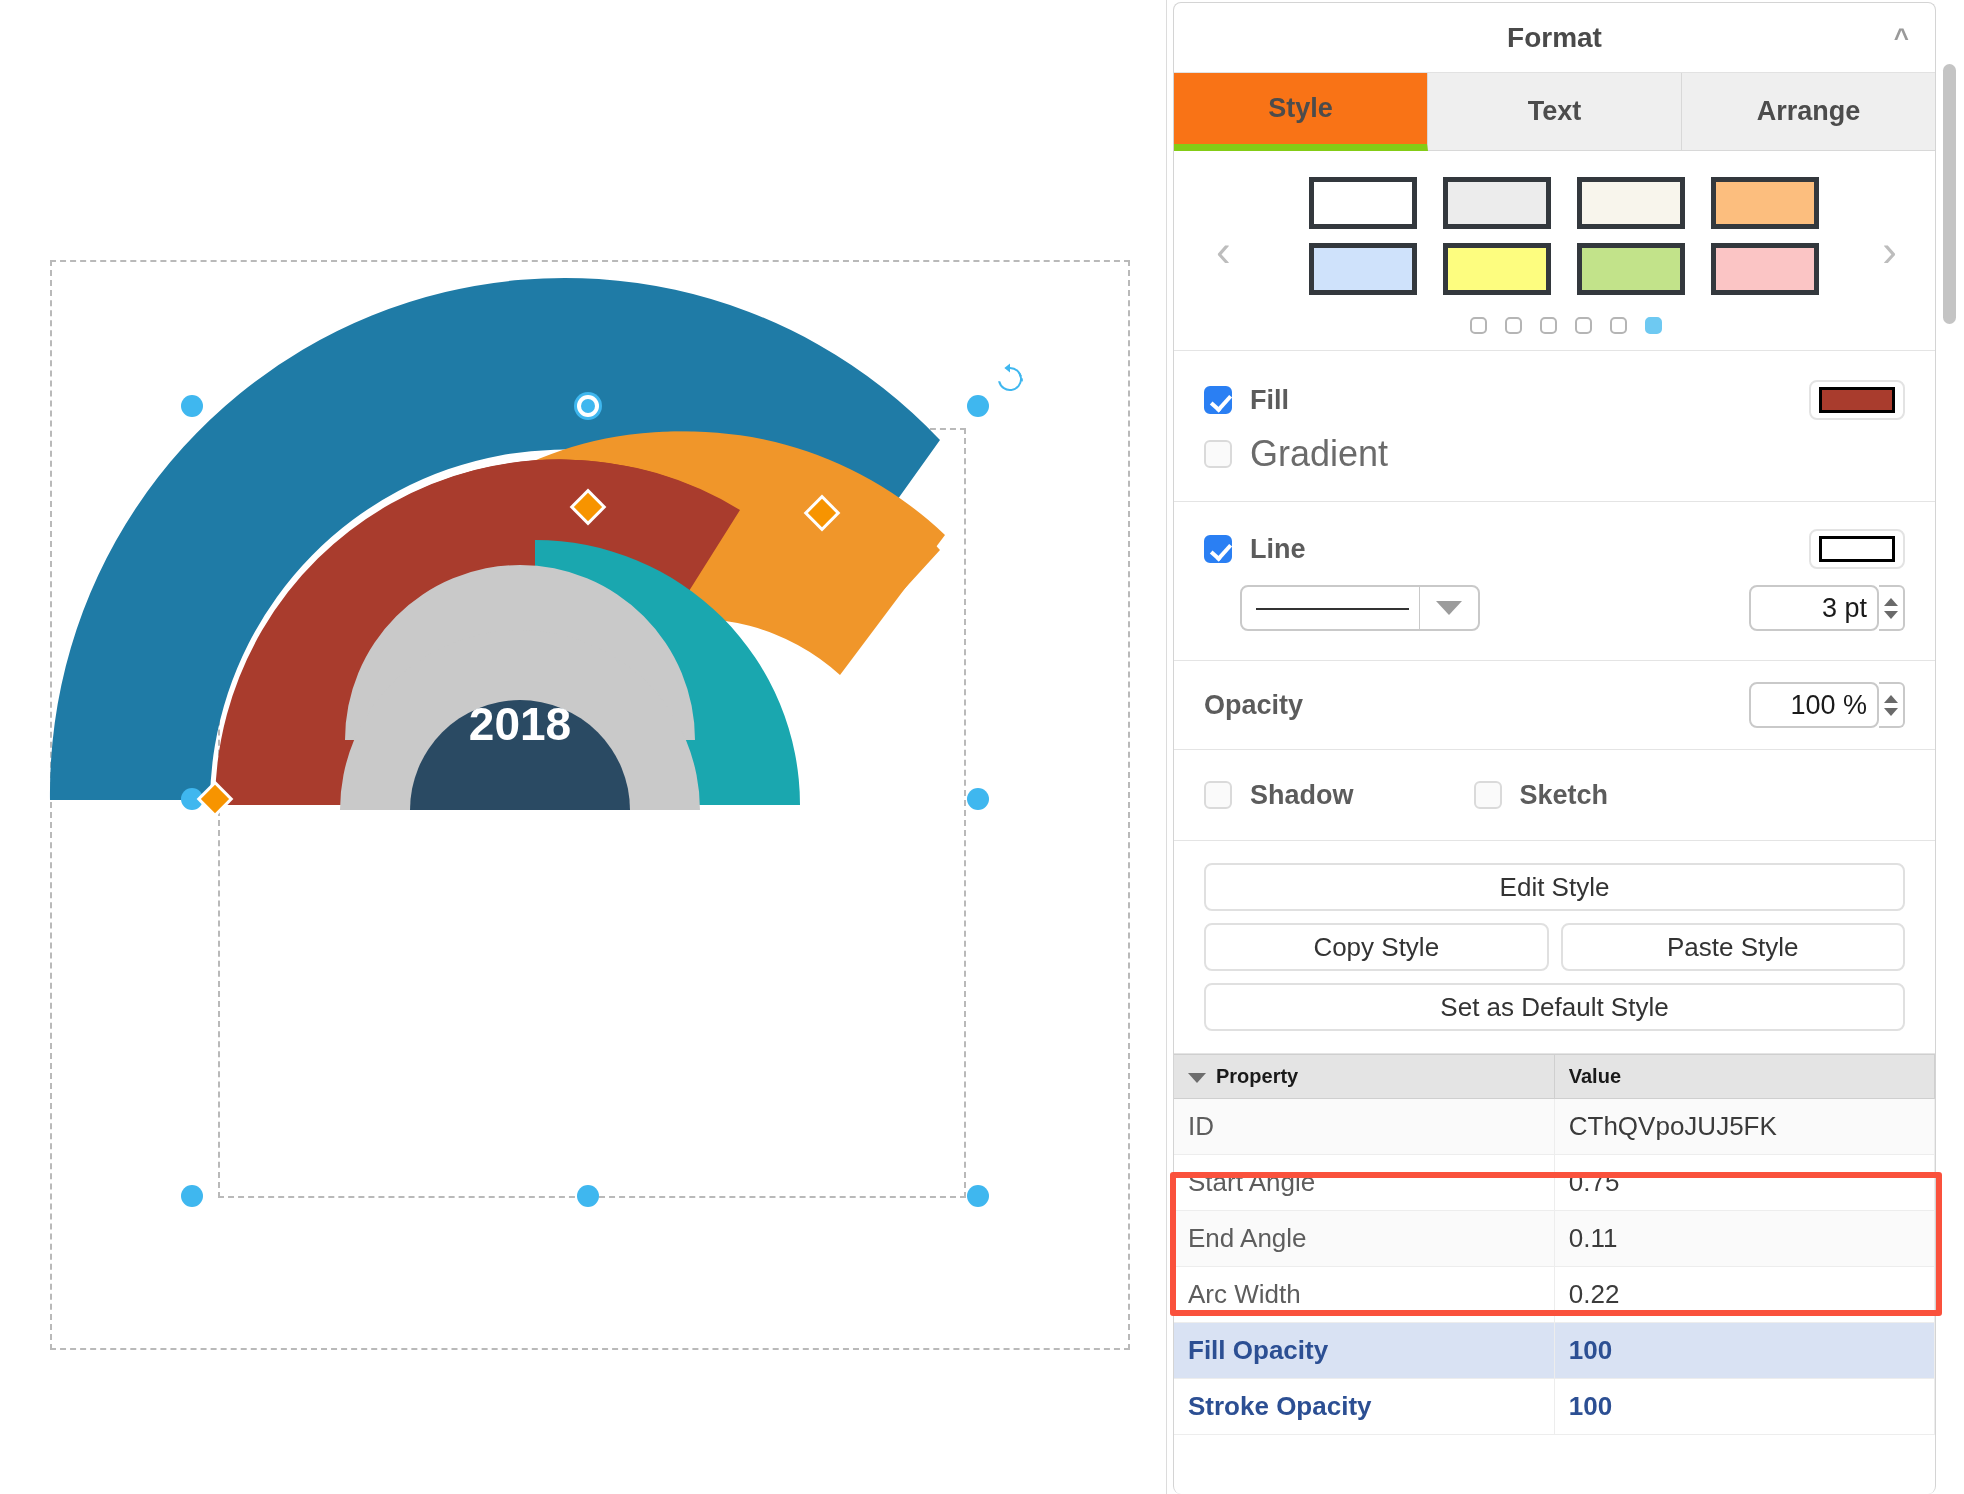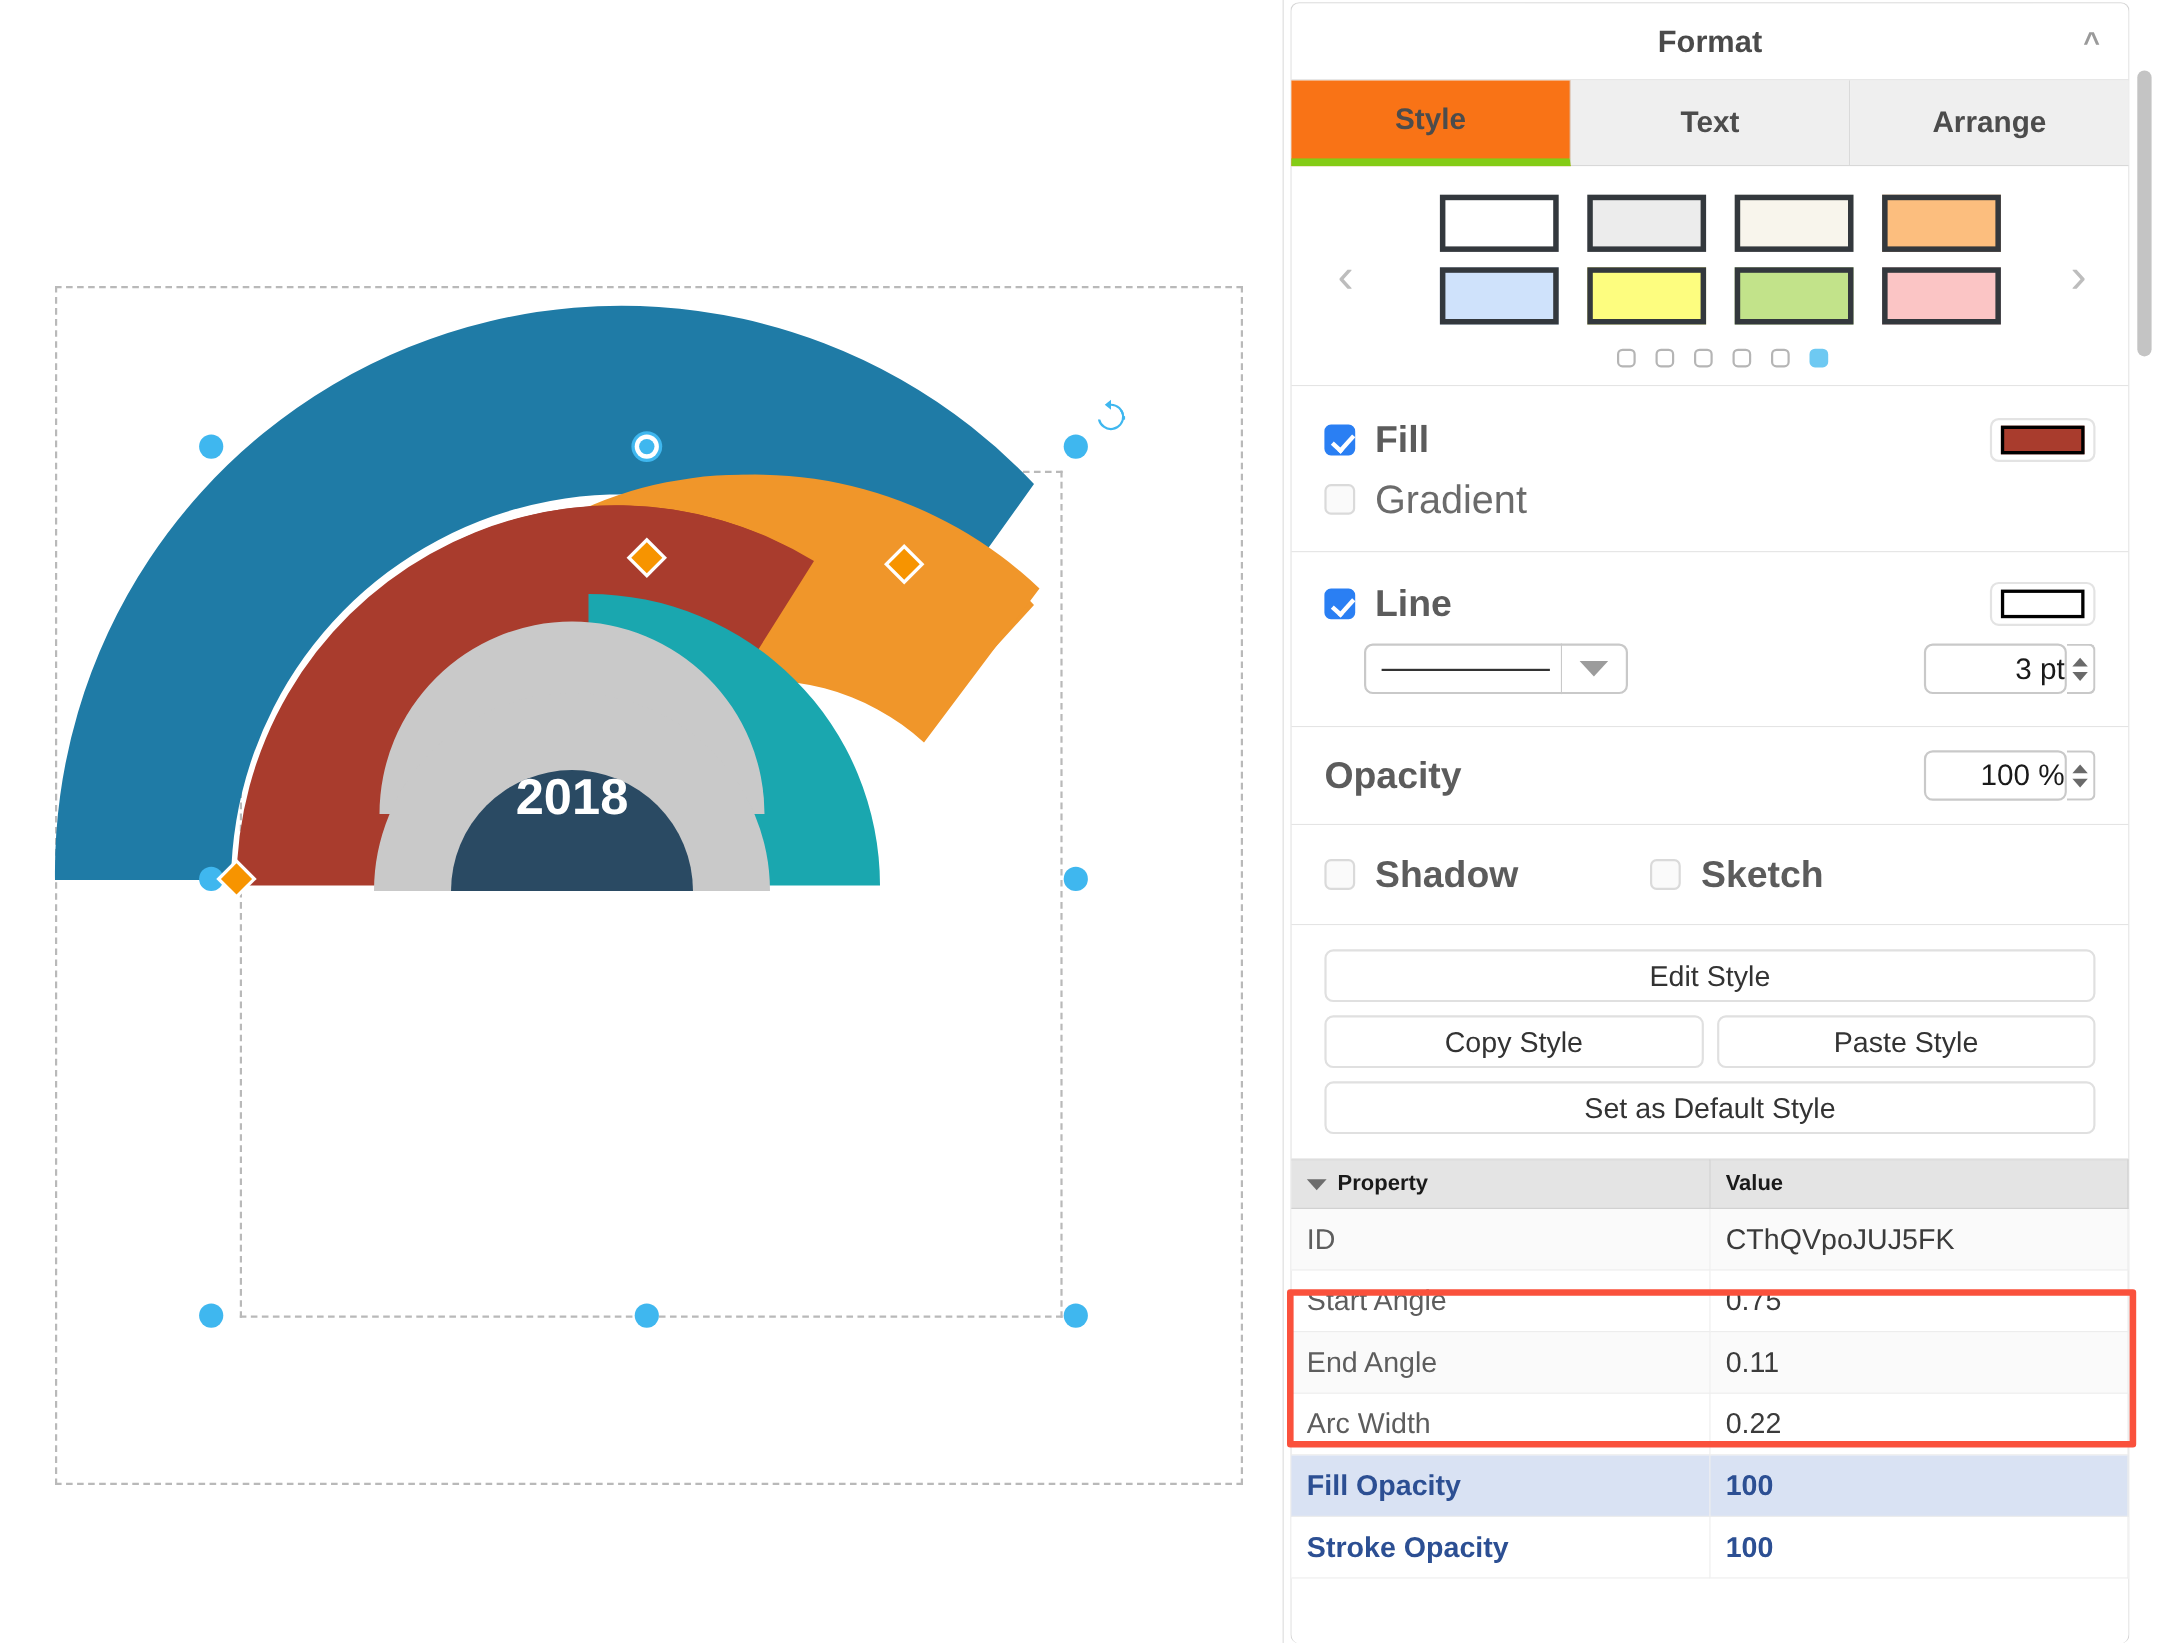--- a/index.html
+++ b/index.html
@@ -86,21 +86,21 @@
   .row { display:flex; align-items:center; padding:0 30px; }
   .cb {
     width:28px; height:28px; border-radius:6px; border:2px solid #dadada;
     background:#fafafa; margin-right:18px; position:relative; flex:none; cursor:pointer;
   }
   .cb.checked { background:#2a7ff3; border-color:#2a7ff3; }
   .cb.checked::after {
     content:""; position:absolute; left:9px; top:3px; width:8px; height:16px;
     border:solid #fff; border-width:0 4px 4px 0; transform:rotate(42deg);
   }
-  .lbl-bold { font-size:34px; font-weight:bold; color:#5c5c5c; }
+  .lbl-bold { font-size:27px; font-weight:bold; color:#5c5c5c; }
   .lbl-norm { font-size:36px; color:#6b6b6b; }
   .color-btn {
     width:96px; height:40px; border:2px solid #e3e3e3; border-radius:8px;
     display:flex; align-items:center; justify-content:center; background:#fff; cursor:pointer;
   }
   .color-chip { width:76px; height:26px; border:3px solid #000; }
   .spacer { flex:1; }
 
   .line-style-box {
     width:240px; height:46px; border:2px solid #c9c9c9; border-radius:8px;
@@ -113,21 +113,21 @@
   }
   .dd-sep { width:1px; height:46px; background:#c9c9c9; }
   .dd-caret {
     width:58px; display:flex; align-items:center; justify-content:center;
   }
   .caret-tri { width:0;height:0;border-left:13px solid transparent;border-right:13px solid transparent;border-top:14px solid #9c9c9c; }
 
   .num-input {
     width:130px; height:46px; border:2px solid #c9c9c9; border-radius:8px;
     display:flex; align-items:center; justify-content:flex-end;
-    font-size:27px; color:#1a1a1a; background:#fff; cursor:text;
+    padding-right:10px; font-size:27px; color:#1a1a1a; background:#fff; cursor:text;
   }
   .stepper { width:26px; height:46px; display:flex; flex-direction:column;
     justify-content:center; align-items:center; border:2px solid #c9c9c9;
     border-left:none; border-radius:0 6px 6px 0; background:#fff; cursor:pointer; gap:5px;}
   .st-up { width:0;height:0;border-left:7px solid transparent;border-right:7px solid transparent;border-bottom:8px solid #6a6a6a; }
   .st-dn { width:0;height:0;border-left:7px solid transparent;border-right:7px solid transparent;border-top:8px solid #6a6a6a; }
 
   .btn {
     border:2px solid #e0e0e0; border-radius:8px; background:#fff;
     height:48px; display:flex; align-items:center; justify-content:center;

